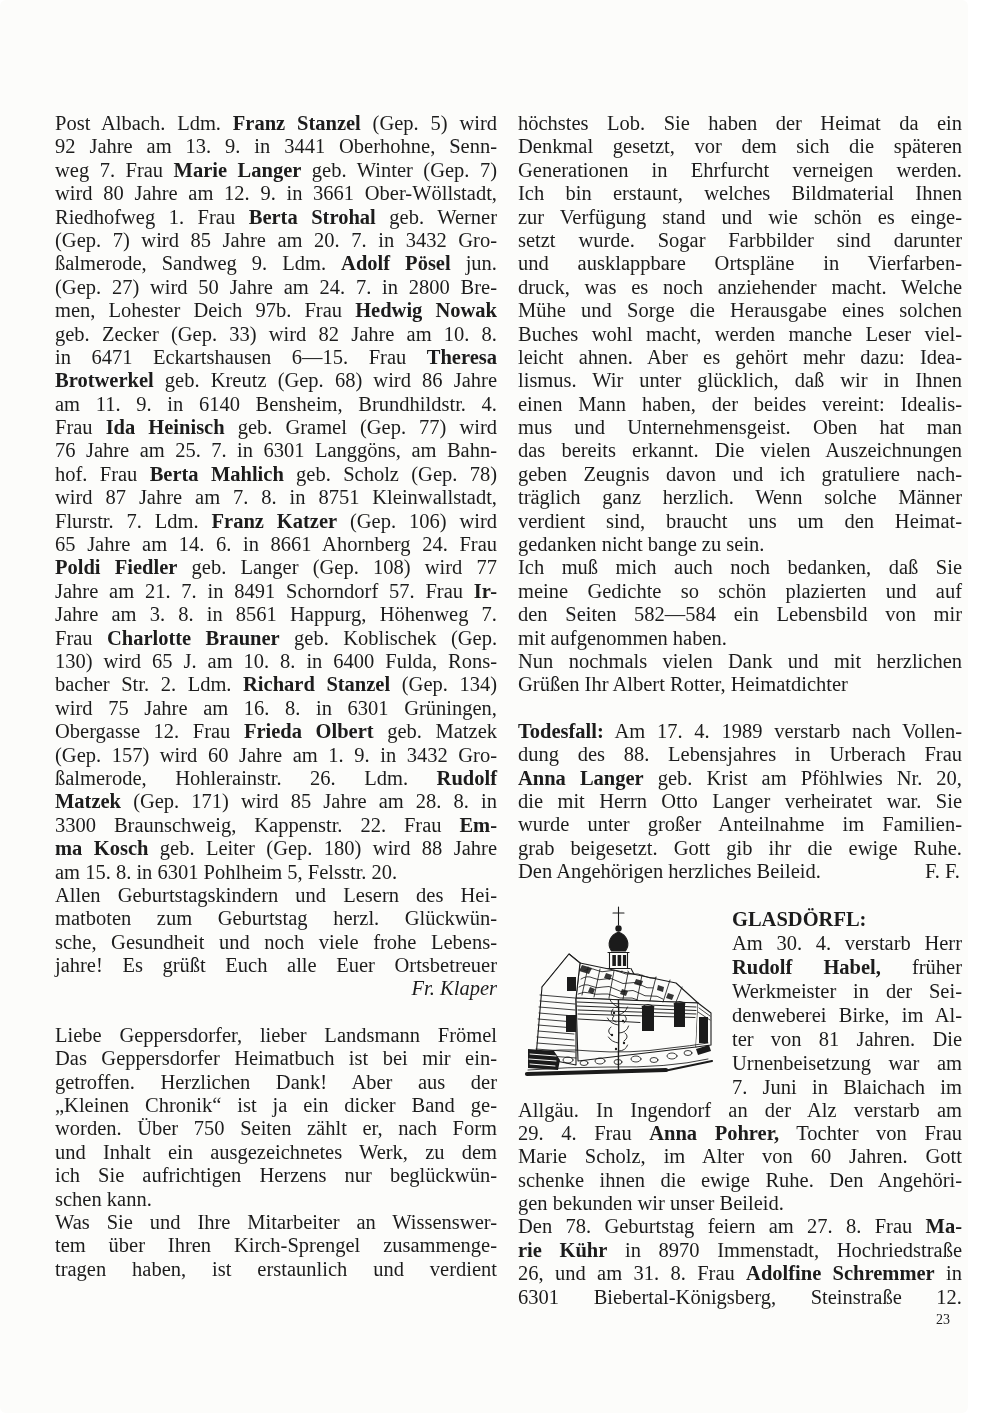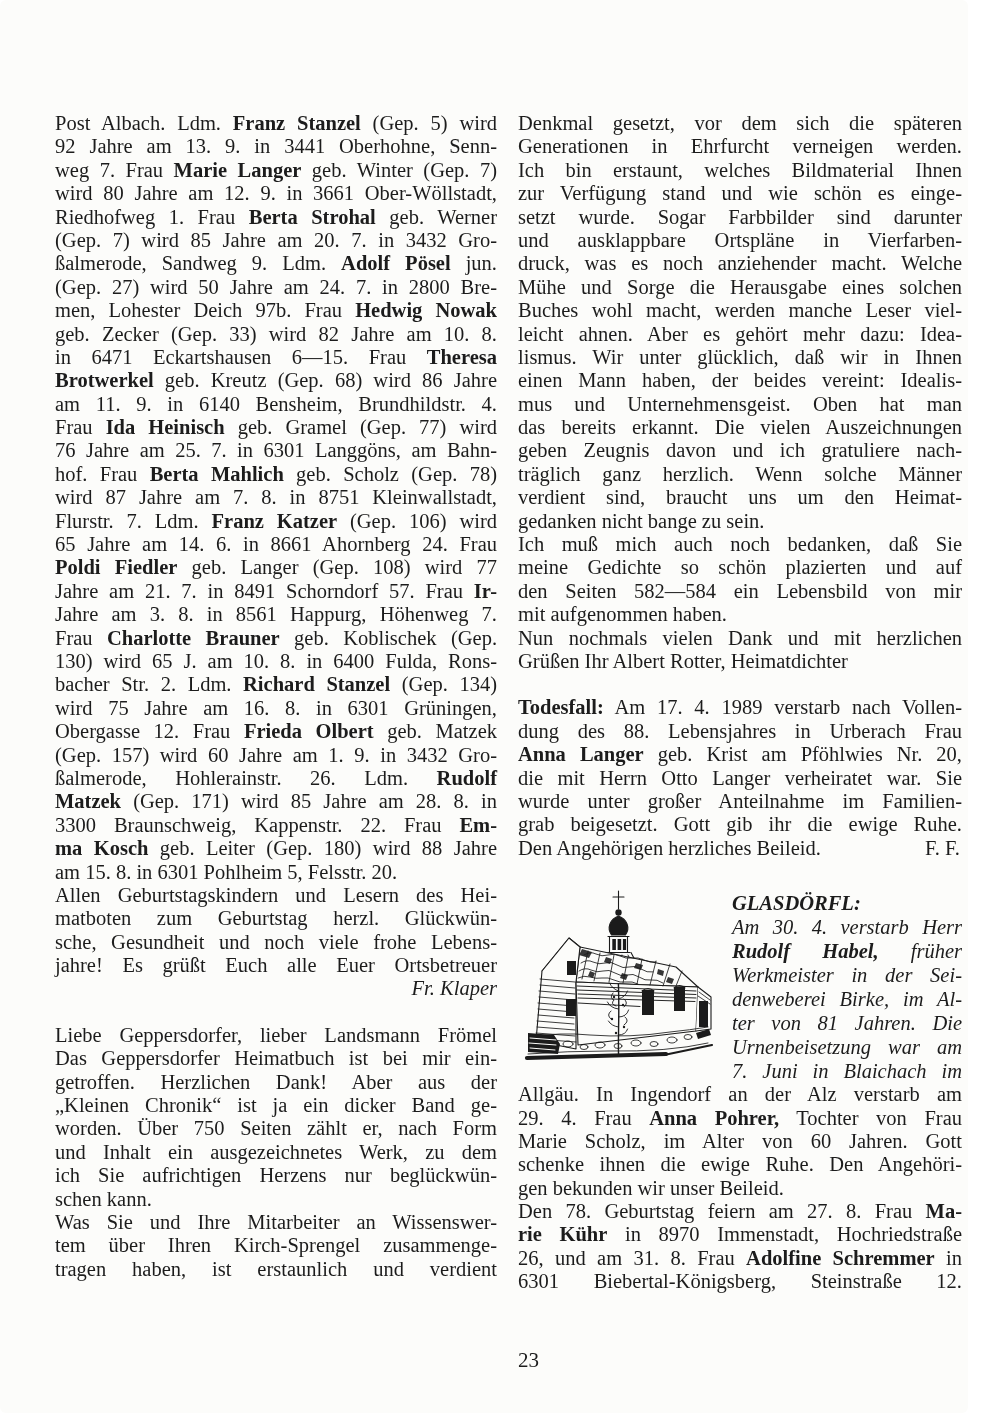--- a/index.html
+++ b/index.html
@@ -29,32 +29,32 @@
   }
   .a-l { text-align: left;  text-align-last: left; }
   .a-r { text-align: center; text-align-last: right; }
   .a-s { position: relative; text-align: right; text-align-last: left; }
   .a-s .line-right { position: absolute; right: 2px; top: 0; }
   .gap { width: 100%; }
 
   b { font-weight: bold; }
   i { font-style: italic; }
 
-  .figure-row { display: flex; margin-top: 25px; font-style: italic; }
+  .figure-row { display: flex; margin-top: 17px; }
   .church-wrap { flex: none; width: 203px; margin-right: 11px; }
   .church-wrap svg { display: block; margin-top: 2px; }
   .figure-text { flex: none; width: 230px; padding-top: 6px; }
   .figure-text .tl { height: 24px; line-height: 24px; }
 
   .page-number {
     position: absolute;
     left: 518px; top: 1308px; width: 432px;
-    font-size: 21px;
+    text-align: right;
+    font-size: 14px;
     line-height: 24px;
-    margin-top: 40px;
   }
 </style>
 </head>
 <body>
 
 <div class="page" style="--paper: #fcfcfa; --ink: #1c1c1c;">
 
   <div class="col col-left">
       <div class="tl a-j"><span>Post Albach. Ldm. </span><b>Franz Stanzel</b><span> (Gep. 5) wird</span></div>
       <div class="tl a-j"><span>92 Jahre am 13. 9. in 3441 Oberhohne, Senn-</span></div>
@@ -103,20 +103,21 @@
       <div class="tl a-j"><span>und Inhalt ein ausgezeichnetes Werk, zu dem</span></div>
       <div class="tl a-j"><span>ich Sie aufrichtigen Herzens nur beglückwün-</span></div>
       <div class="tl a-l"><span>schen kann.</span></div>
       <div class="tl a-j"><span>Was Sie und Ihre Mitarbeiter an Wissenswer-</span></div>
       <div class="tl a-j"><span>tem über Ihren Kirch-Sprengel zusammenge-</span></div>
       <div class="tl a-j"><span>tragen haben, ist erstaunlich und verdient</span></div>
     </div>
 
   <div class="col col-right">
     <div>
+        <div class="tl a-j"><span>höchstes Lob. Sie haben der Heimat da ein</span></div>
         <div class="tl a-j"><span>Denkmal gesetzt, vor dem sich die späteren</span></div>
         <div class="tl a-j"><span>Generationen in Ehrfurcht verneigen werden.</span></div>
         <div class="tl a-j"><span>Ich bin erstaunt, welches Bildmaterial Ihnen</span></div>
         <div class="tl a-j"><span>zur Verfügung stand und wie schön es einge-</span></div>
         <div class="tl a-j"><span>setzt wurde. Sogar Farbbilder sind darunter</span></div>
         <div class="tl a-j"><span>und ausklappbare Ortspläne in Vierfarben-</span></div>
         <div class="tl a-j"><span>druck, was es noch anziehender macht. Welche</span></div>
         <div class="tl a-j"><span>Mühe und Sorge die Herausgabe eines solchen</span></div>
         <div class="tl a-j"><span>Buches wohl macht, werden manche Leser viel-</span></div>
         <div class="tl a-j"><span>leicht ahnen. Aber es gehört mehr dazu: Idea-</span></div>

